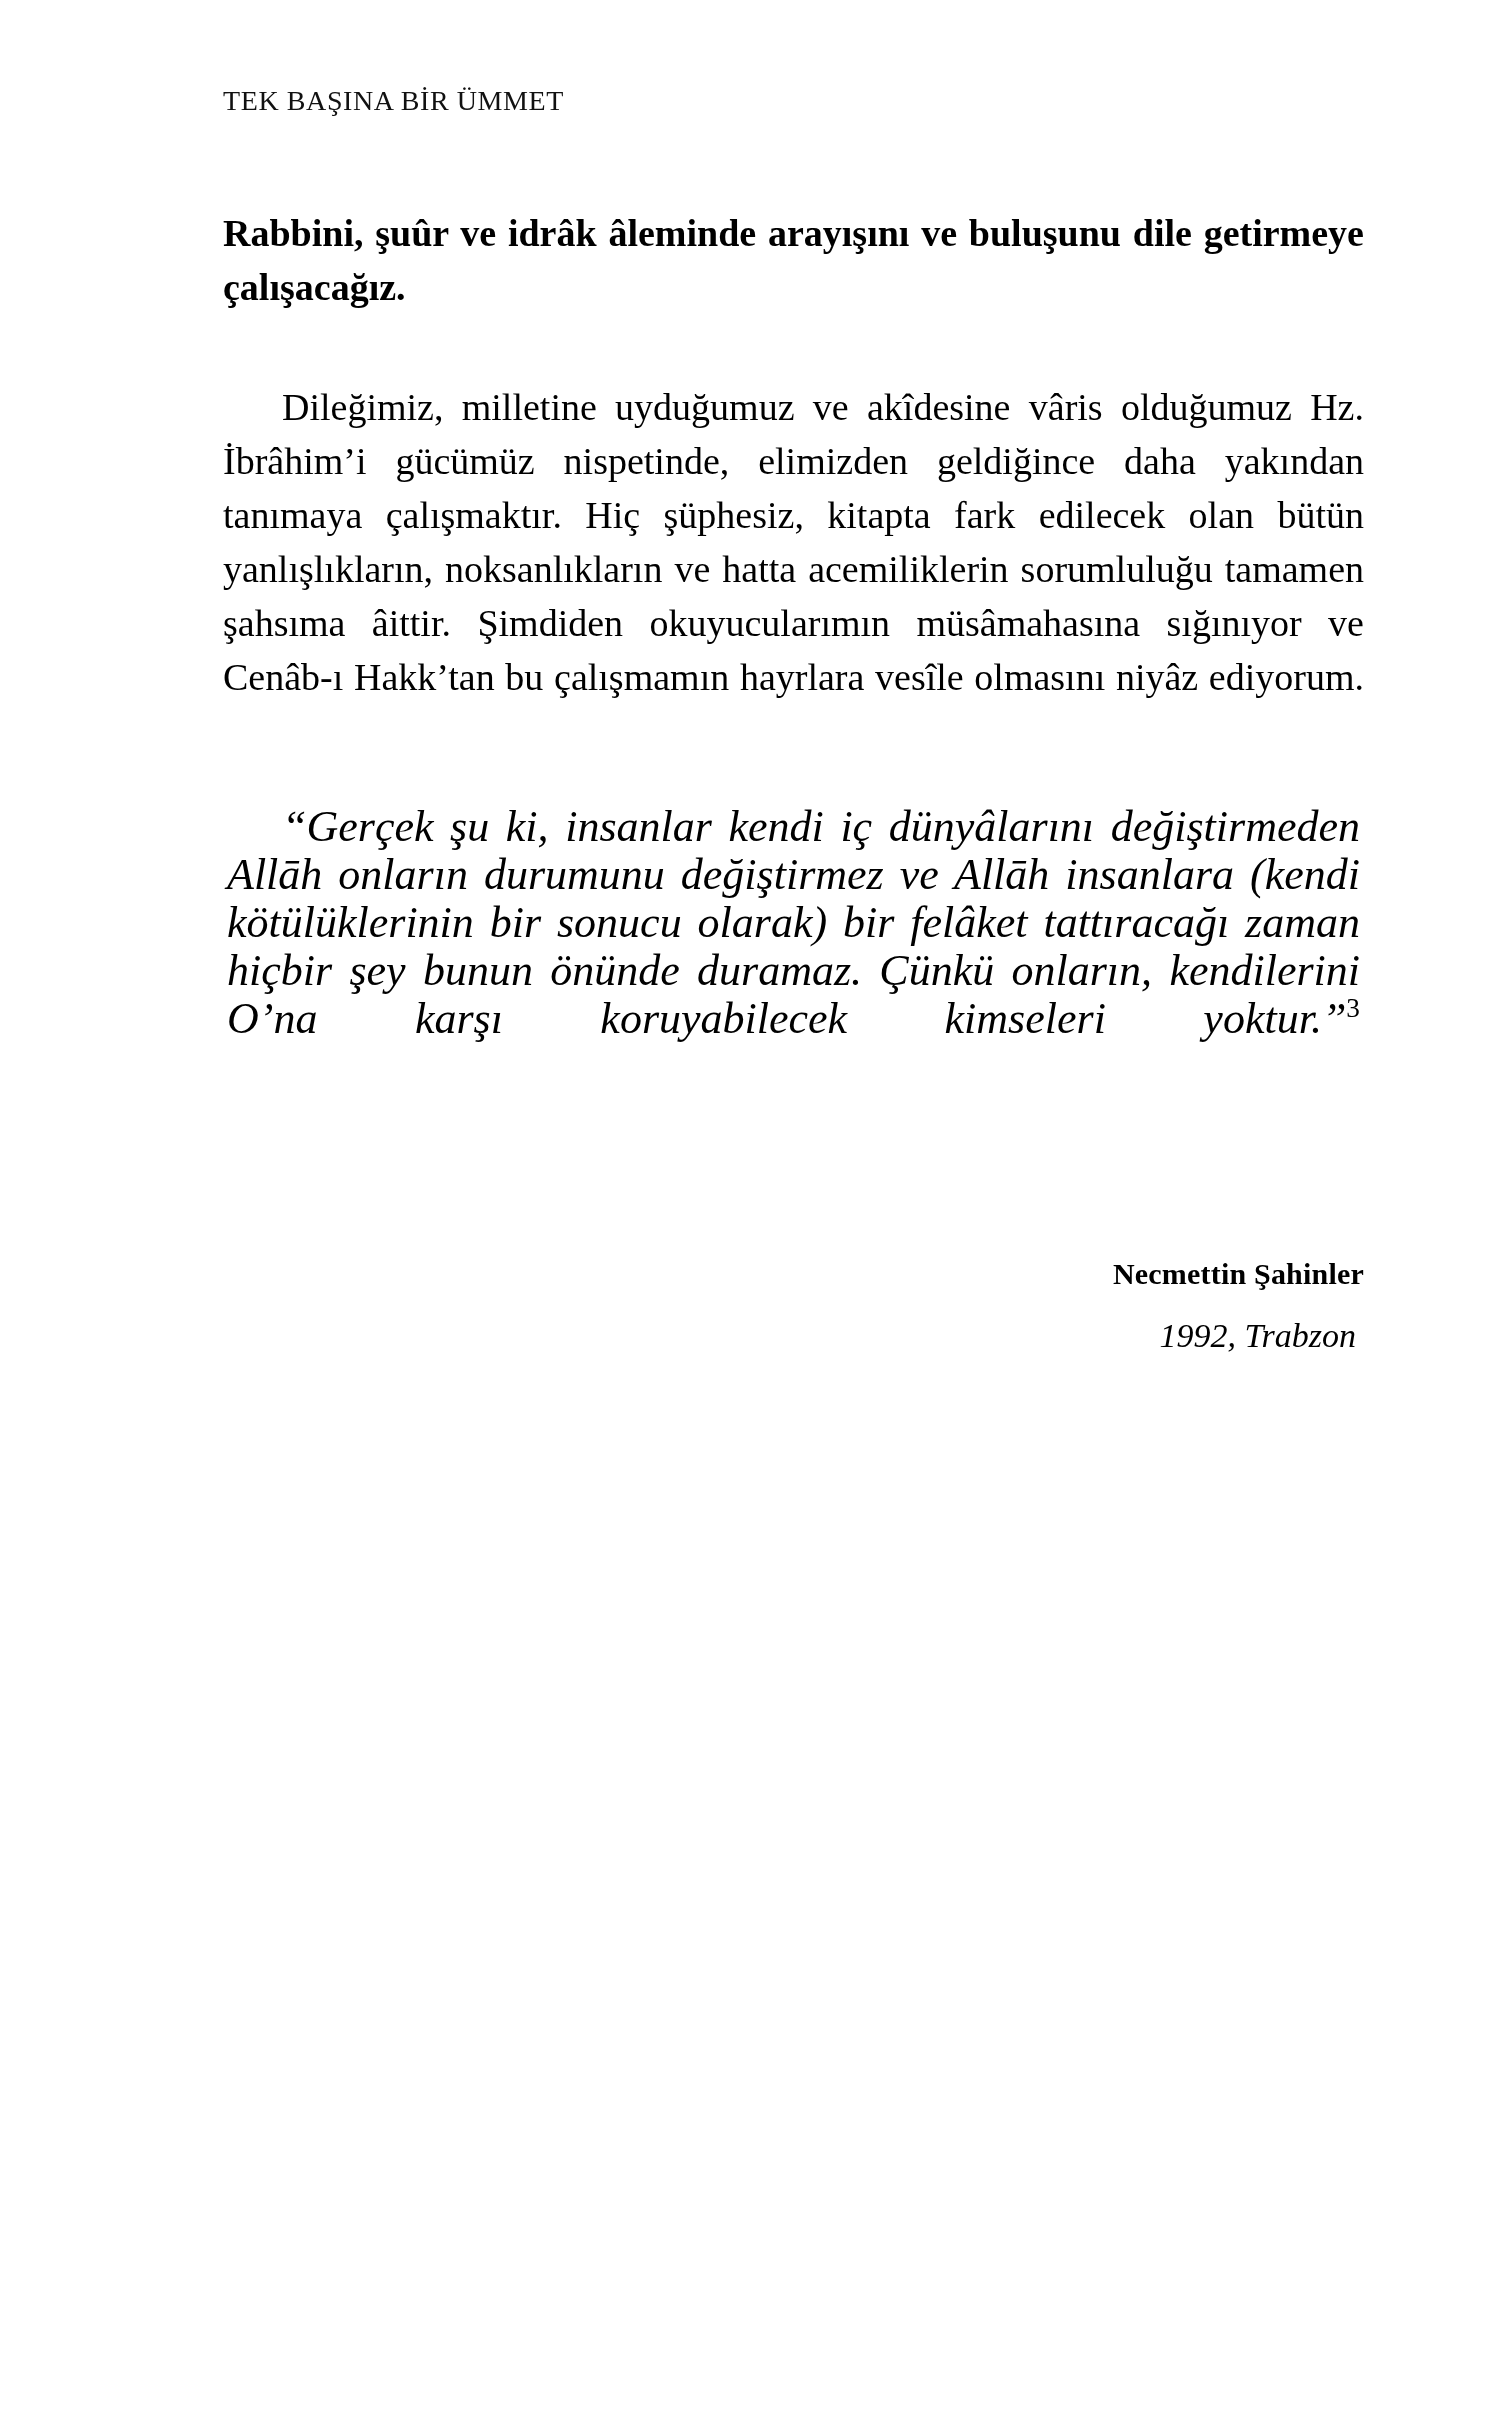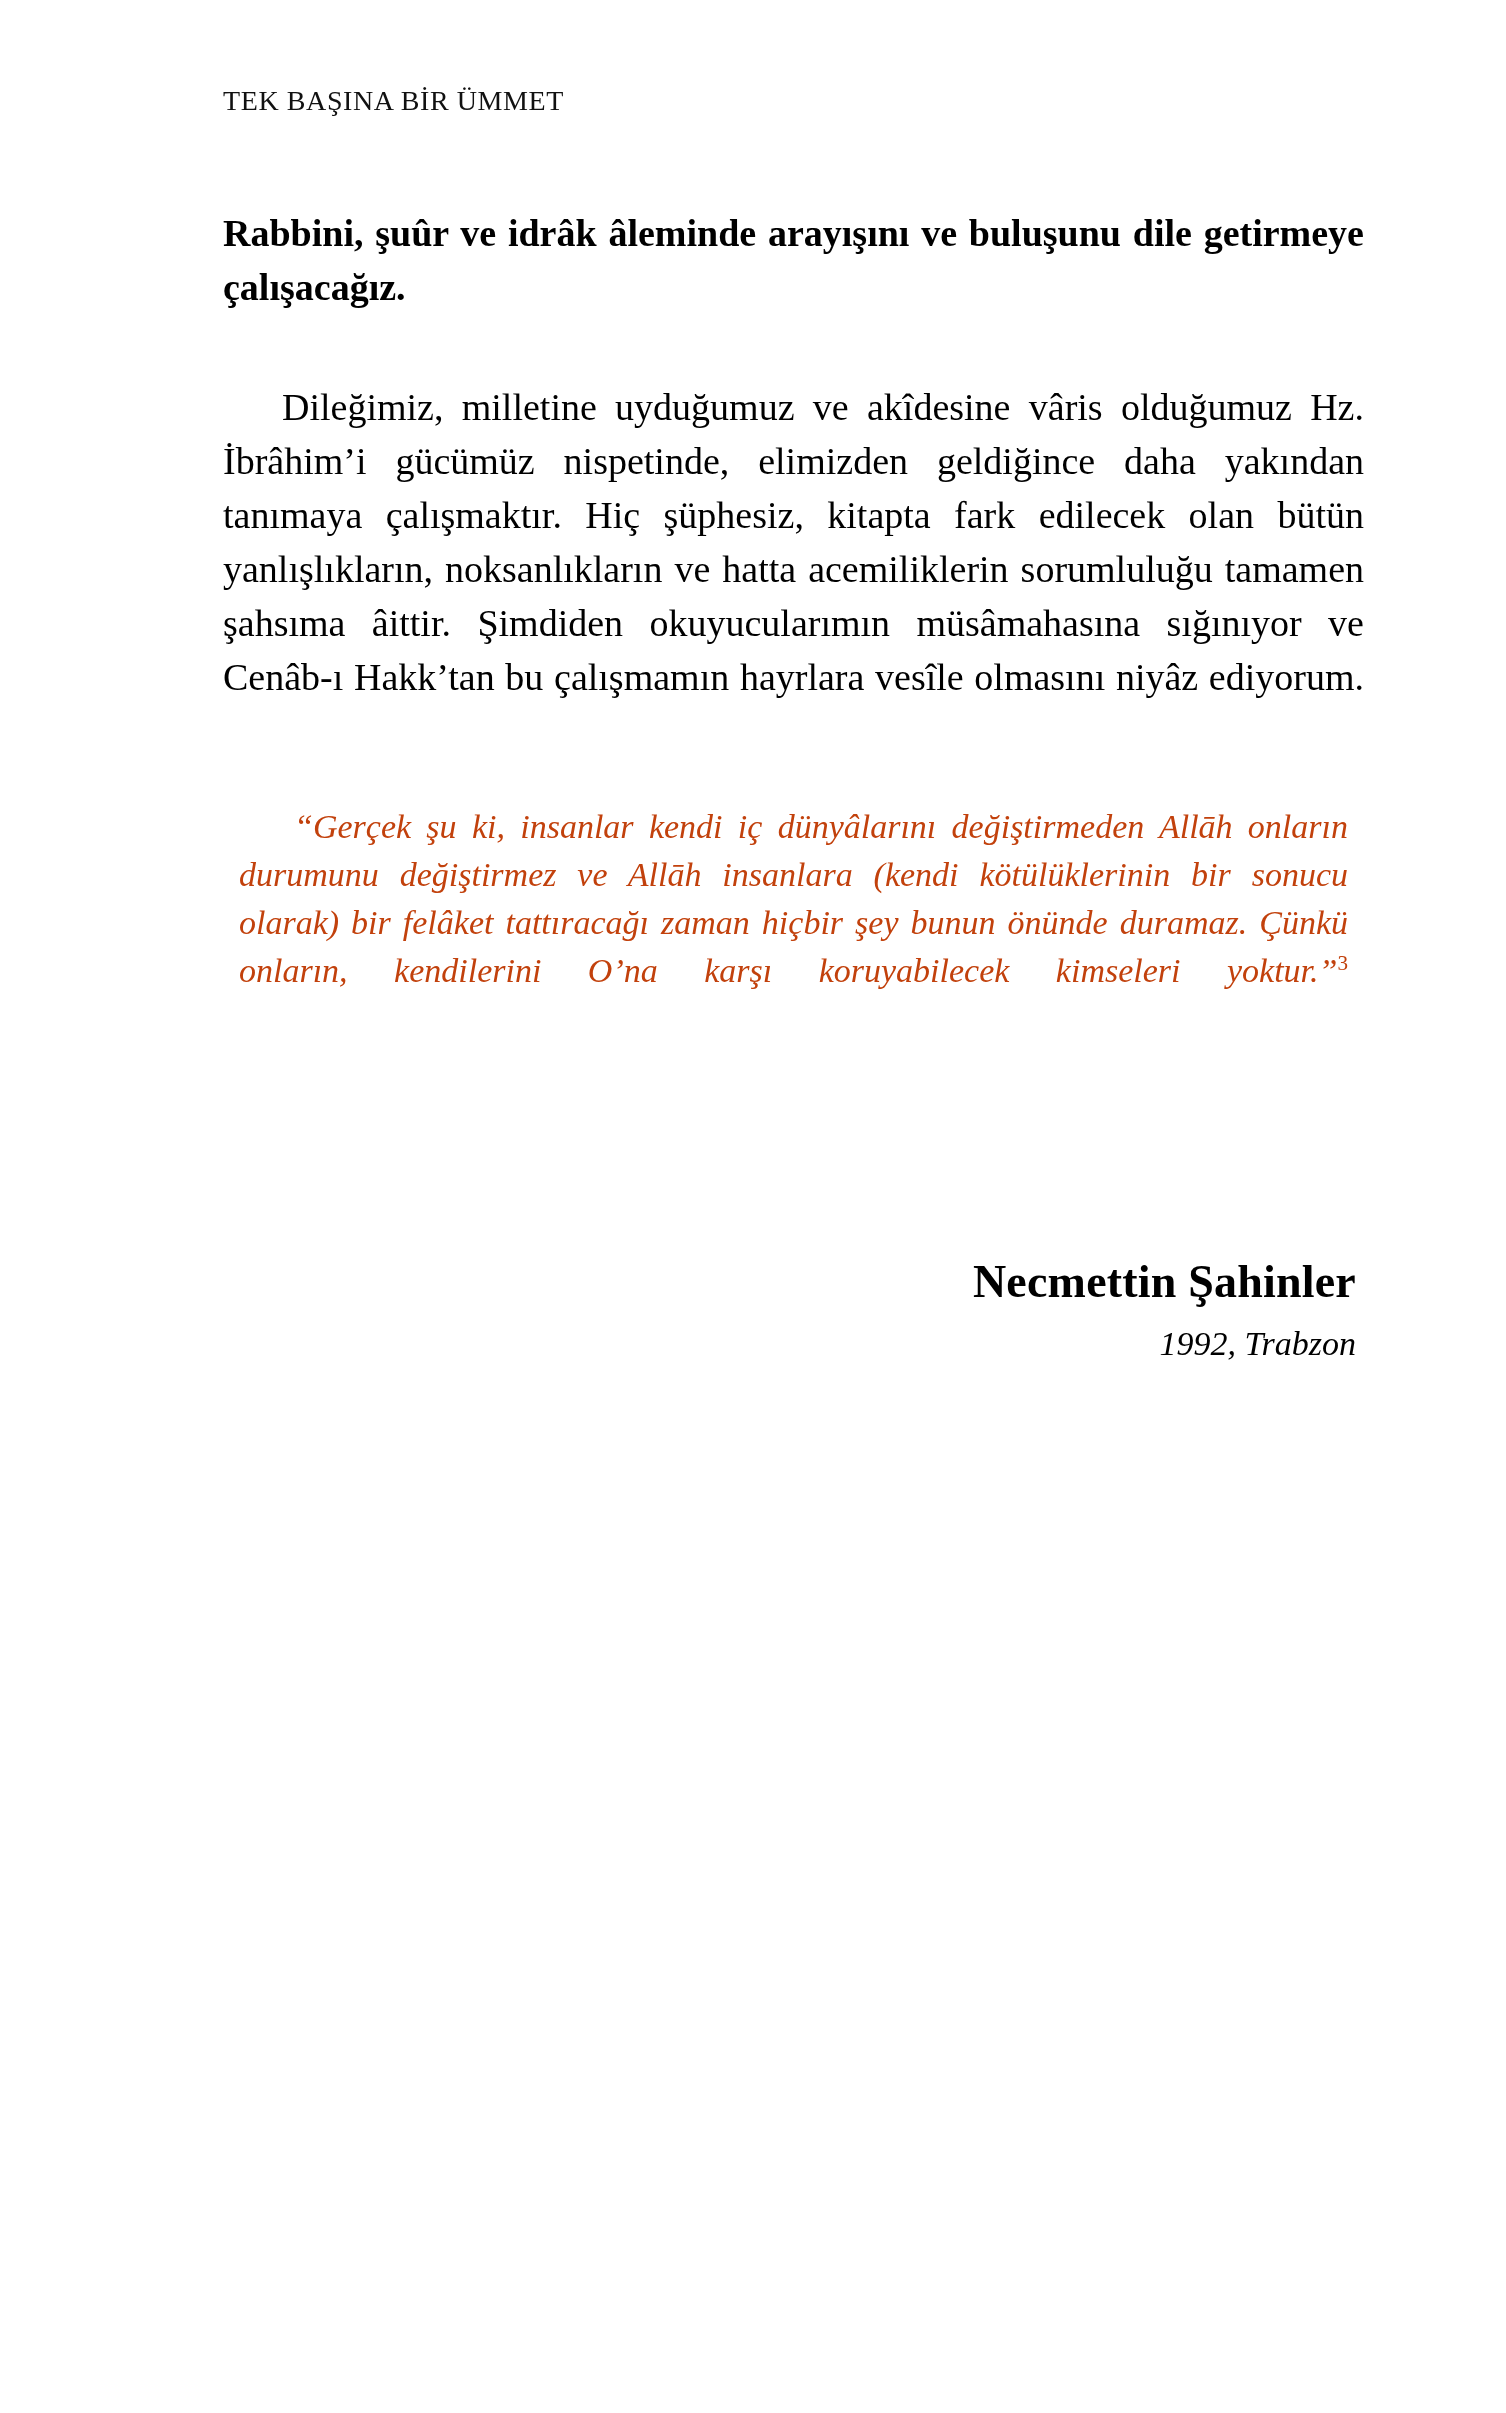--- a/index.html
+++ b/index.html
@@ -64,29 +64,29 @@
 
   
   .body-par::after {
     content: "";
     display: inline-block;
     width: 100%;
   }
 
   
   .quote-block {
-    margin: 16px;
+    margin: 4px;
     margin-top: 45px;
-    font-size: 34px;
+    font-size: 44px;
     line-height: 48px;
     font-style: italic;
     text-align: justify;
     text-justify: inter-word;
     text-indent: 55px;
-    color: #c2410c;
+    color: #000000;
   }
 
   .quote-block::after {
     content: "";
     display: inline-block;
     width: 100%;
   }
 
   .footnote-ref {
     font-size: 0.62em;
@@ -98,22 +98,22 @@
   
   .signature {
     position: absolute;
     left: 223px;
     top: 1249px;
     width: 1141px;
     text-align: right;
   }
 
   .signature-name {
-    margin: 8px;
-    font-size: 46px;
+    margin: 0;
+    font-size: 30px;
     line-height: 49px;
     font-weight: bold;
     letter-spacing: 0.2px;
   }
 
   .signature-place {
     margin: 8px;
     margin-top: 15px;
     font-size: 34px;
     line-height: 45px;

